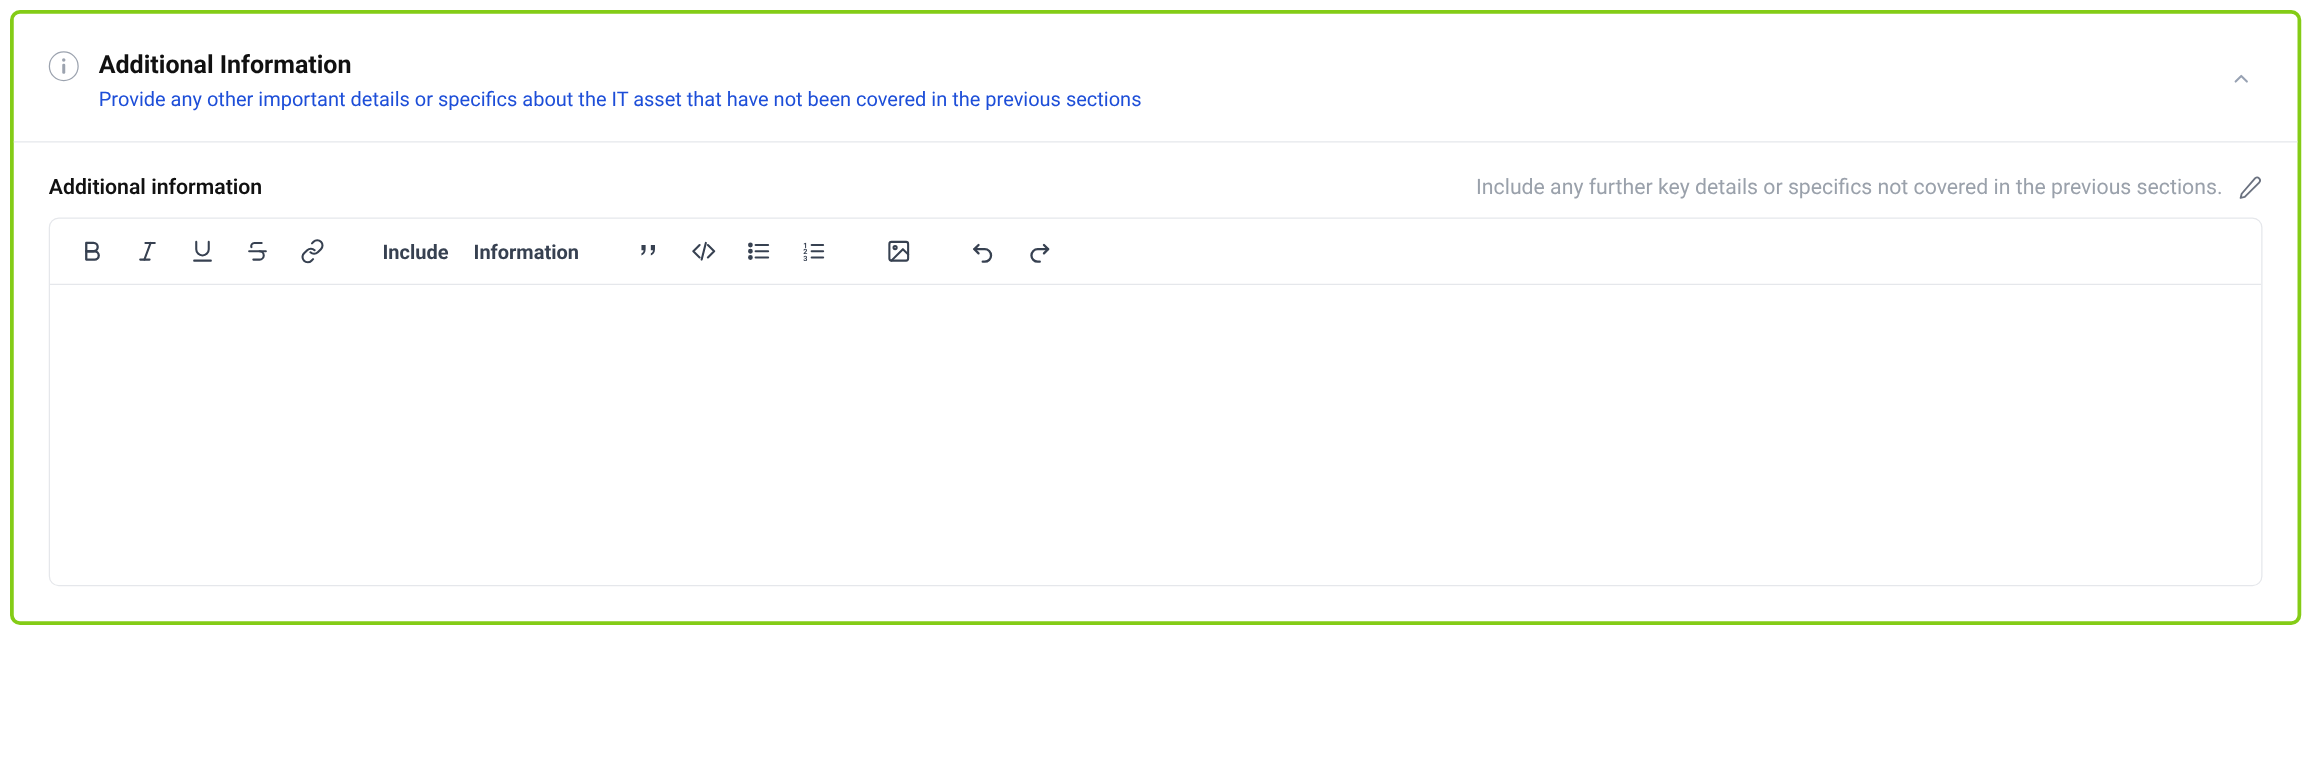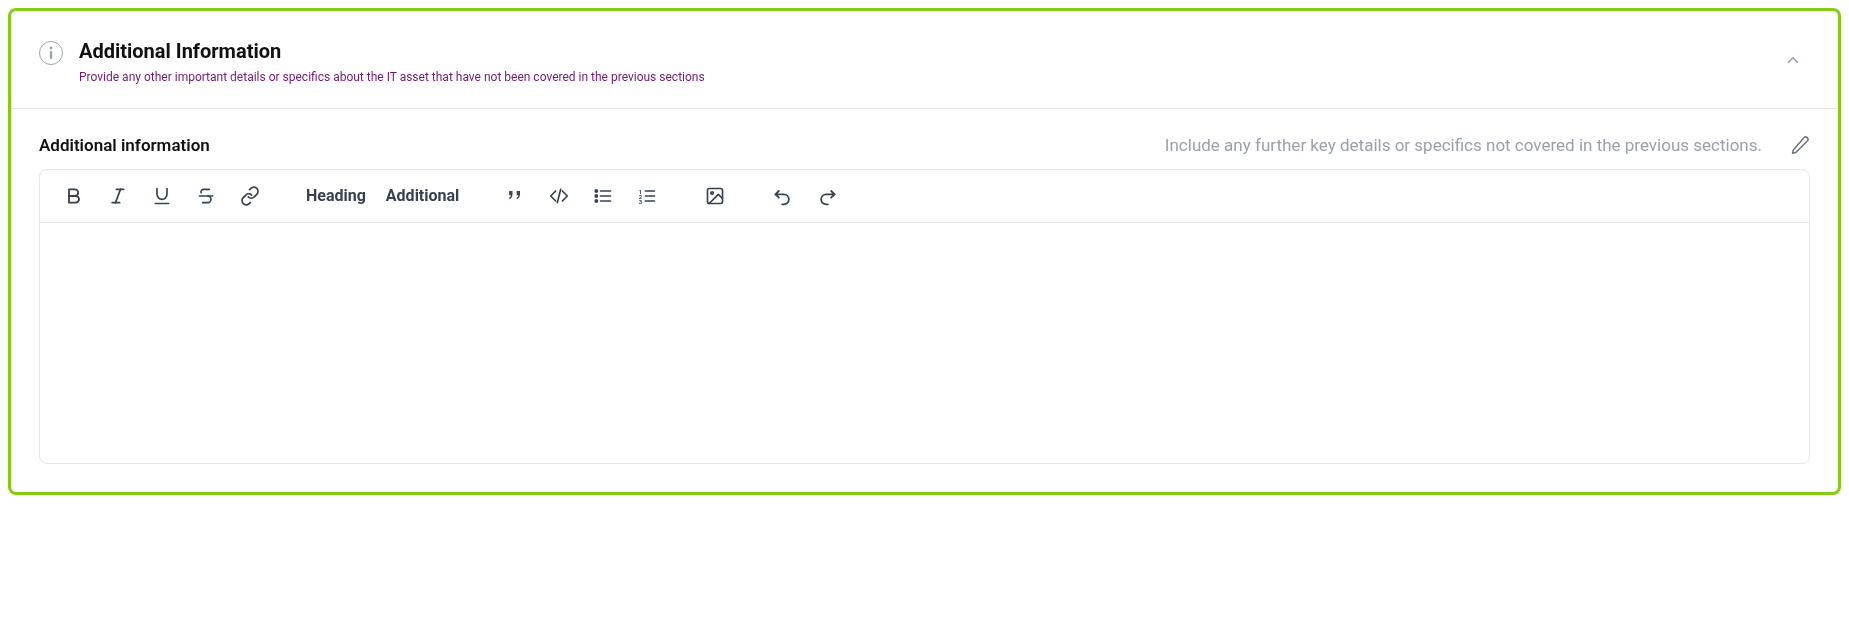--- a/index.html
+++ b/index.html
@@ -36,22 +36,22 @@
     }
     .info-icon-circle svg { width: 10px; height: 14px; }
     .header-text { flex: 1; }
     .header-title {
       font-size: 20px;
       font-weight: 700;
       color: #111;
       margin-bottom: 6px;
     }
     .header-desc {
-      font-size: 12px;
-      color: #701a75;
+      font-size: 16px;
+      color: #1d4ed8;
       line-height: 1.4;
     }
     .expand-toggle {
       flex-shrink: 0;
       color: #98a2b3;
       padding: 8px;
       align-self: center;
       cursor: pointer;
     }
     .card-body {
@@ -65,21 +65,21 @@
       gap: 12px;
     }
     .field-label {
       font-size: 17px;
       font-weight: 600;
       color: #111;
     }
     .field-hint-wrap {
       display: flex;
       align-items: center;
-      gap: 28px;
+      gap: 12px;
     }
     .field-hint {
       font-size: 17px;
       color: #9aa1ab;
     }
     .editor-wrap {
       border: 1px solid #e5e7eb;
       border-radius: 8px;
       overflow: hidden;
     }
@@ -196,22 +196,22 @@
 
         <span class="tb-btn">
           <svg viewBox="0 0 24 24" fill="none" stroke="currentColor" stroke-width="2" stroke-linecap="round" stroke-linejoin="round">
               <path d="M10 13a5 5 0 0 0 7.07 0l3-3a5 5 0 1 0-7.07-7.07l-1.5 1.5"></path>
               <path d="M14 11a5 5 0 0 0-7.07 0l-3 3a5 5 0 1 0 7.07 7.07l1.5-1.5"></path>
             </svg>
         </span>
 
         <span class="tgap"></span>
 
-        <span class="tb-text">Heading</span>
-        <span class="tb-text">Additional</span>
+        <span class="tb-text">Include</span>
+        <span class="tb-text">Information</span>
 
         <span class="tgap"></span>
 
         <span class="tb-btn">
           <svg viewBox="0 0 24 24" fill="currentColor">
               <path d="M5 6h4v4c0 3-1.5 5-4 6v-2c1.5-.7 2-1.8 2-3H5V6zm9 0h4v4c0 3-1.5 5-4 6v-2c1.5-.7 2-1.8 2-3h-2V6z"></path>
             </svg>
         </span>
 
         <span class="tb-btn">

